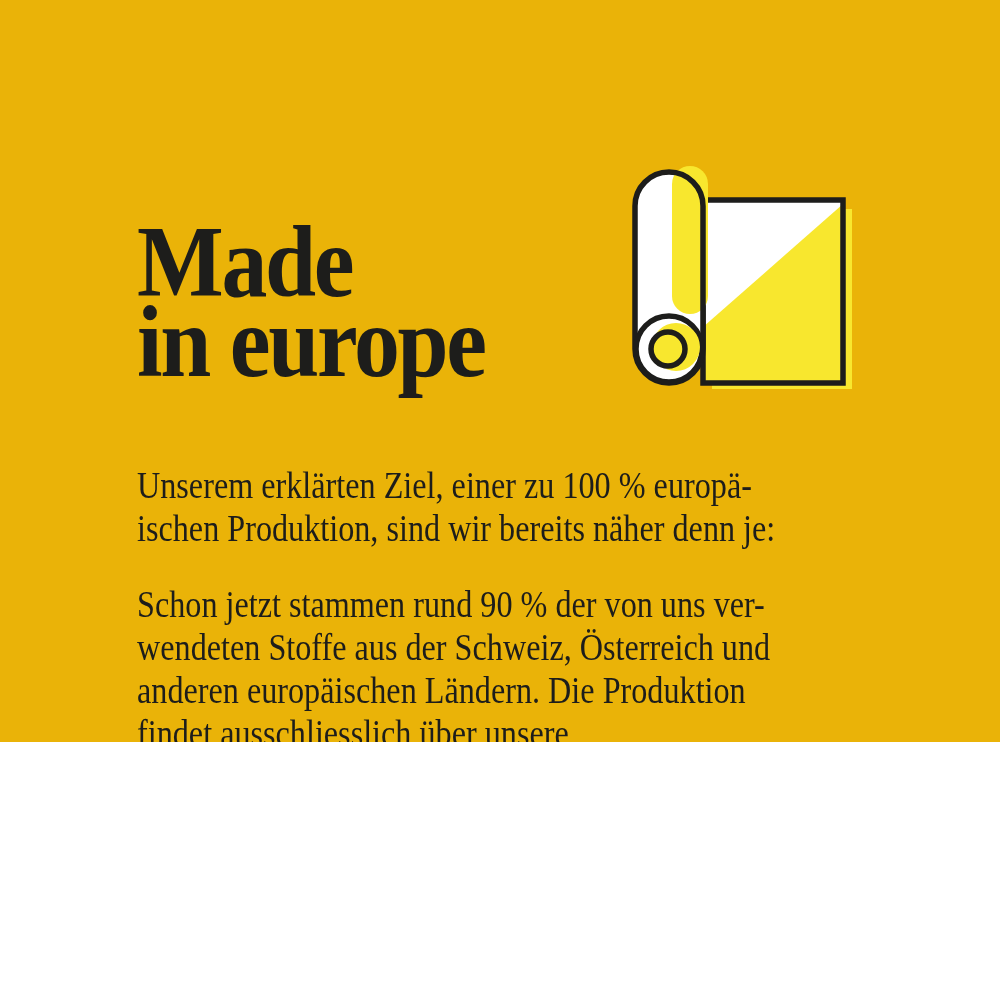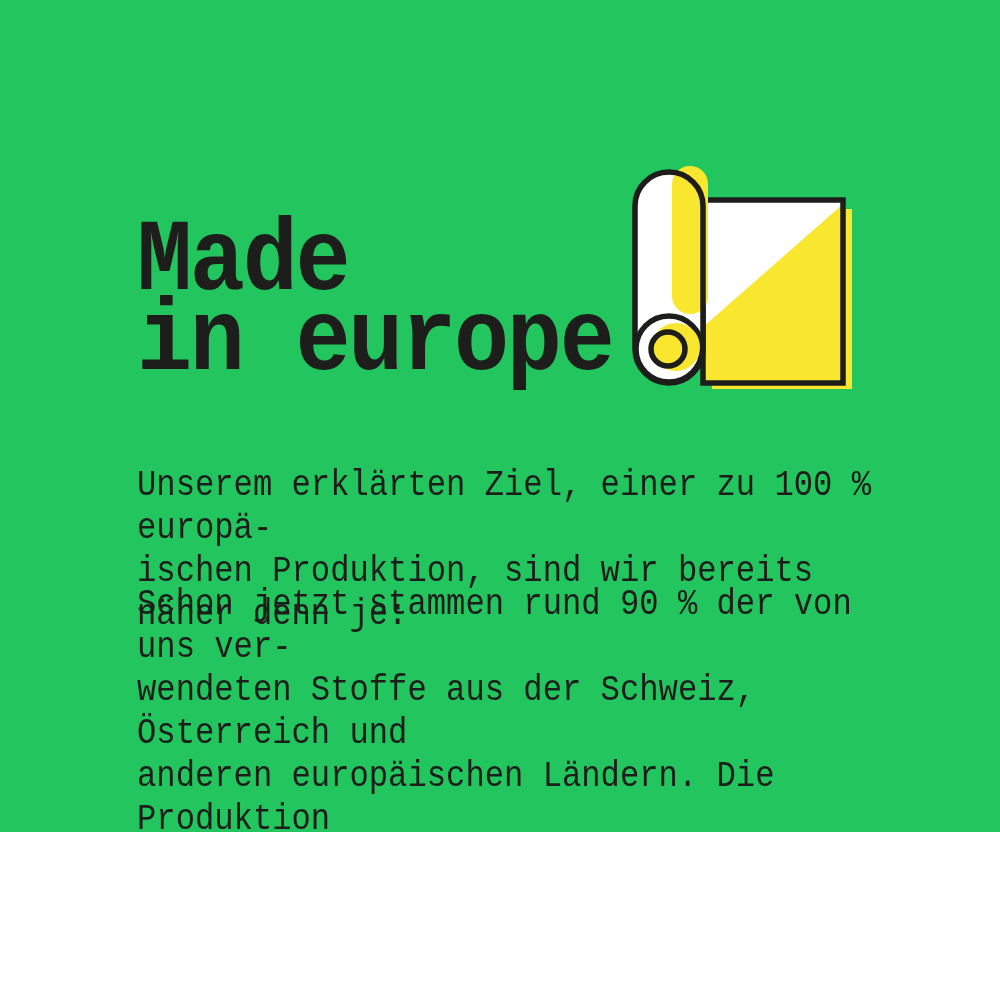--- a/index.html
+++ b/index.html
@@ -1,22 +1,22 @@
 <!DOCTYPE html>
 <html><head>
 <meta charset="utf-8">
 <style>
   html, body { margin: 0; padding: 0; background: #ffffff; }
   .canvas {
     position: relative;
     width: 1000px;
-    height: 832px;
-    background: #22c55e;
+    height: 742px;
+    background: #eab308;
     overflow: hidden;
-    font-family: Liberation Mono, monospace;
+    font-family: Liberation Serif, serif;
     color: #1D1D1B;
   }
   .headline {
     position: absolute;
     left: 137px;
     top: 222px;
     font-size: 102px;
     line-height: 80px;
     font-weight: bold;
     letter-spacing: -2.5px;

